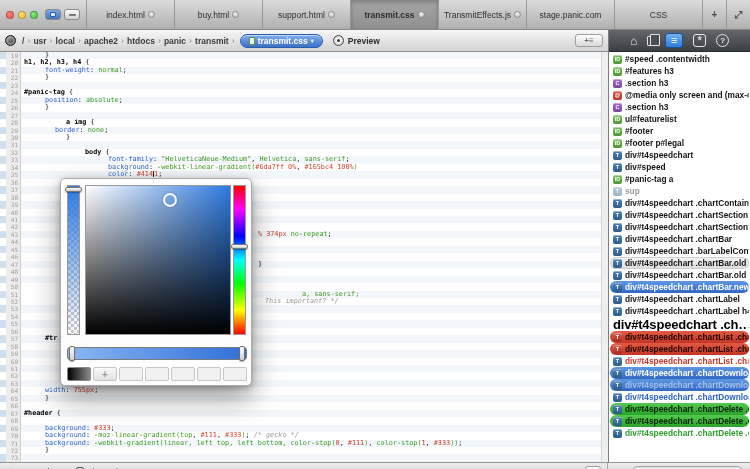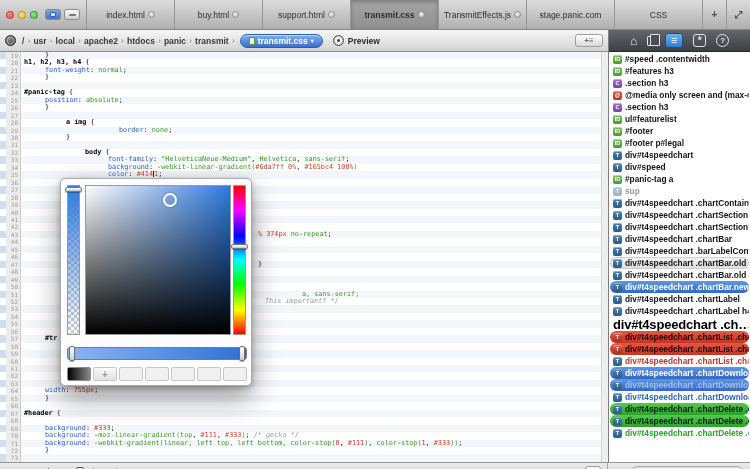--- a/index.html
+++ b/index.html
@@ -295,21 +295,21 @@
             <span class="cd" style="padding-left: 3px;"></span>
           </div>
           <div class="cl even">
             <span class="stripe"></span>
             <span class="ln">28</span>
             <span class="cd" style="padding-left: 45px;"><span class="tok sel">a img </span><span class="tok pln">{</span></span>
           </div>
           <div class="cl odd">
             <span class="stripe"></span>
             <span class="ln">29</span>
-            <span class="cd" style="padding-left: 98px;"><span class="tok prp">border</span><span class="tok pln">: </span><span class="tok val">none</span><span class="tok pln">;</span></span>
+            <span class="cd" style="padding-left: 34px;"><span class="tok prp">border</span><span class="tok pln">: </span><span class="tok val">none</span><span class="tok pln">;</span></span>
           </div>
           <div class="cl even">
             <span class="stripe"></span>
             <span class="ln">30</span>
             <span class="cd" style="padding-left: 45px;"><span class="tok pln">}</span></span>
           </div>
           <div class="cl odd">
             <span class="stripe"></span>
             <span class="ln">31</span>
             <span class="cd" style="padding-left: 3px;"></span>

